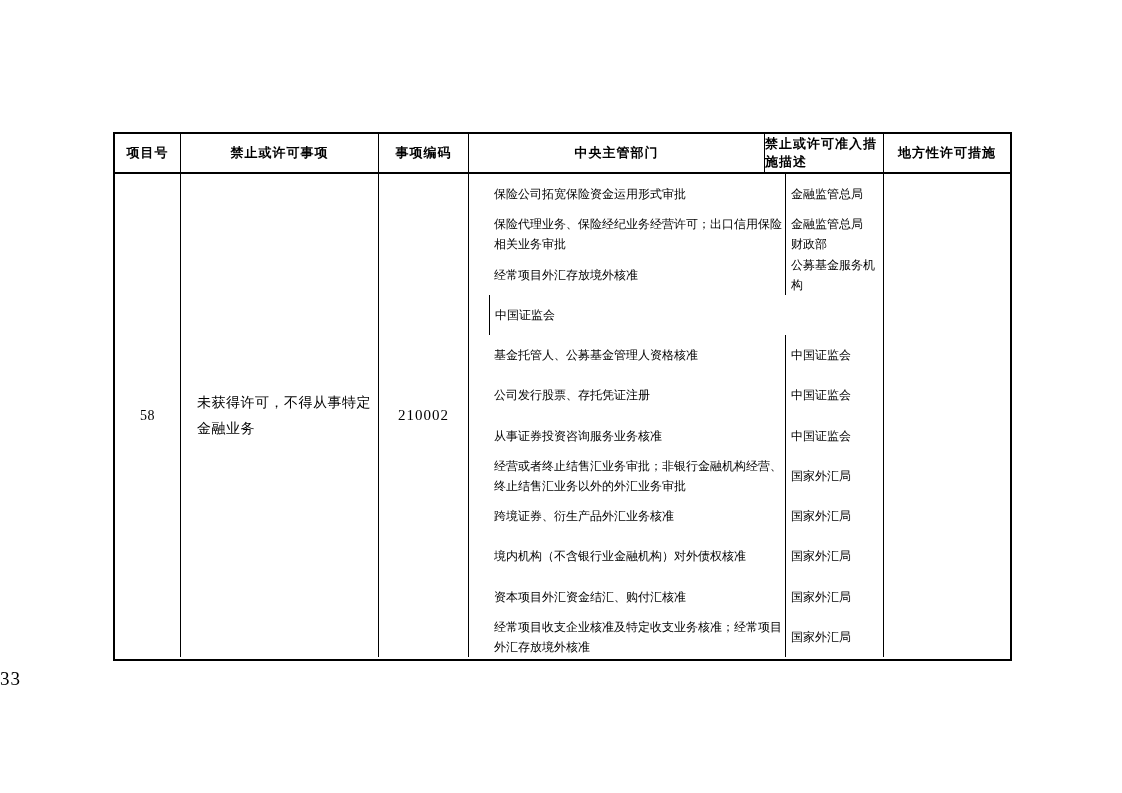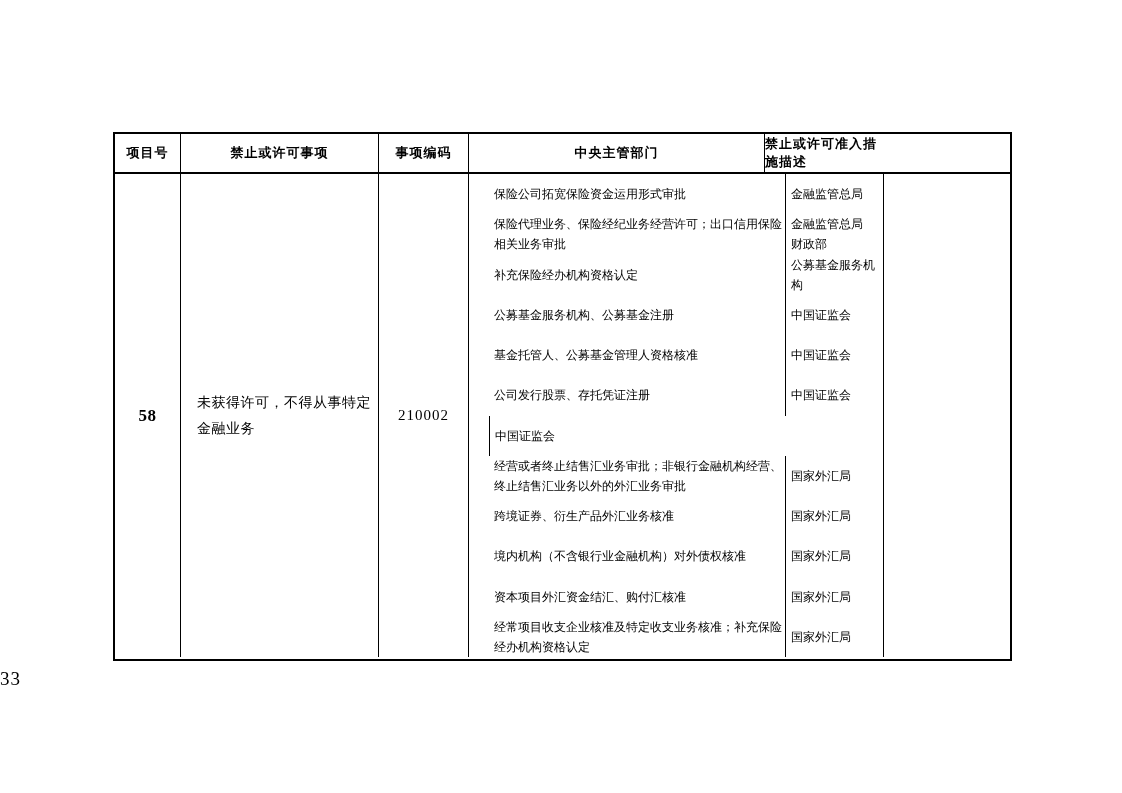--- a/index.html
+++ b/index.html
@@ -33,21 +33,21 @@
     display:grid;
     grid-template-columns:65px 198px 90px 415px 1fr;
     height:483px;
     overflow:hidden;
   }
   .bcell { overflow:hidden; }
   .brow > .bcell + .bcell { border-left:1.5px solid var(--bd,#000000); }
   .cell-center {
     display:flex; align-items:center; justify-content:center;
   }
-  .c-projno { font-size:17px; letter-spacing:0.5px;font-weight:bold; }
+  .c-projno { font-size:14px; letter-spacing:0.5px; }
   .c-item {
     display:flex; align-items:center;
     font-size:14px; line-height:26px; letter-spacing:0.5px;
     padding:0 1px 0 16px; text-align:left;
   }
   .c-code { font-size:15px; letter-spacing:1px; }
   .measures { display:flex; flex-direction:column; height:100%;padding-left:20px; }
   .mrow { flex:1 1 0; min-height:30px; display:flex; }
   .mdesc {
     width:296px; padding:2px 2px 2px 5px;
@@ -71,20 +71,21 @@
 <div class="page">
 
   <div class="table">
 
     <div class="hrow">
       <div class="hcell">项目号</div>
       <div class="hcell">禁止或许可事项</div>
       <div class="hcell">事项编码</div>
       <div class="hcell">中央主管部门</div>
       <div class="hcell">禁止或许可准入措施描述</div>
+      <div class="hcell">地方性许可措施</div>
     </div>
 
     <div class="brow">
       <div class="bcell cell-center c-projno">58</div>
       <div class="bcell c-item">
         <span>未获得许可，不得从事特定金融业务</span>
       </div>
       <div class="bcell cell-center c-code">210002</div>
       <div class="bcell measures">
           <div class="mrow">
@@ -94,44 +95,44 @@
             </div>
   </div>
           <div class="mrow">
     <div class="mdesc">保险代理业务、保险经纪业务经营许可；出口信用保险相关业务审批</div>
     <div class="mdept">
               <div>金融监管总局</div>
               <div>财政部</div>
             </div>
   </div>
           <div class="mrow">
-    <div class="mdesc">补充保险经办机构资格认定</div>
+    <div class="mdesc">经常项目外汇存放境外核准</div>
     <div class="mdept">
               <div>公募基金服务机构</div>
             </div>
   </div>
           <div class="mrow">
-    <div class="mdesc">公募基金服务机构、公募基金注册</div>
     <div class="mdept">
               <div>中国证监会</div>
             </div>
   </div>
           <div class="mrow">
     <div class="mdesc">基金托管人、公募基金管理人资格核准</div>
     <div class="mdept">
               <div>中国证监会</div>
             </div>
   </div>
           <div class="mrow">
     <div class="mdesc">公司发行股票、存托凭证注册</div>
     <div class="mdept">
               <div>中国证监会</div>
             </div>
   </div>
           <div class="mrow">
+    <div class="mdesc">从事证券投资咨询服务业务核准</div>
     <div class="mdept">
               <div>中国证监会</div>
             </div>
   </div>
           <div class="mrow">
     <div class="mdesc">经营或者终止结售汇业务审批；非银行金融机构经营、终止结售汇业务以外的外汇业务审批</div>
     <div class="mdept">
               <div>国家外汇局</div>
             </div>
   </div>
@@ -147,21 +148,21 @@
               <div>国家外汇局</div>
             </div>
   </div>
           <div class="mrow">
     <div class="mdesc">资本项目外汇资金结汇、购付汇核准</div>
     <div class="mdept">
               <div>国家外汇局</div>
             </div>
   </div>
           <div class="mrow">
-    <div class="mdesc">经常项目收支企业核准及特定收支业务核准；补充保险经办机构资格认定</div>
+    <div class="mdesc">经常项目收支企业核准及特定收支业务核准；经常项目外汇存放境外核准</div>
     <div class="mdept">
               <div>国家外汇局</div>
             </div>
   </div>
         </div>
       <div class="bcell"></div>
     </div>
 
   </div>
 

